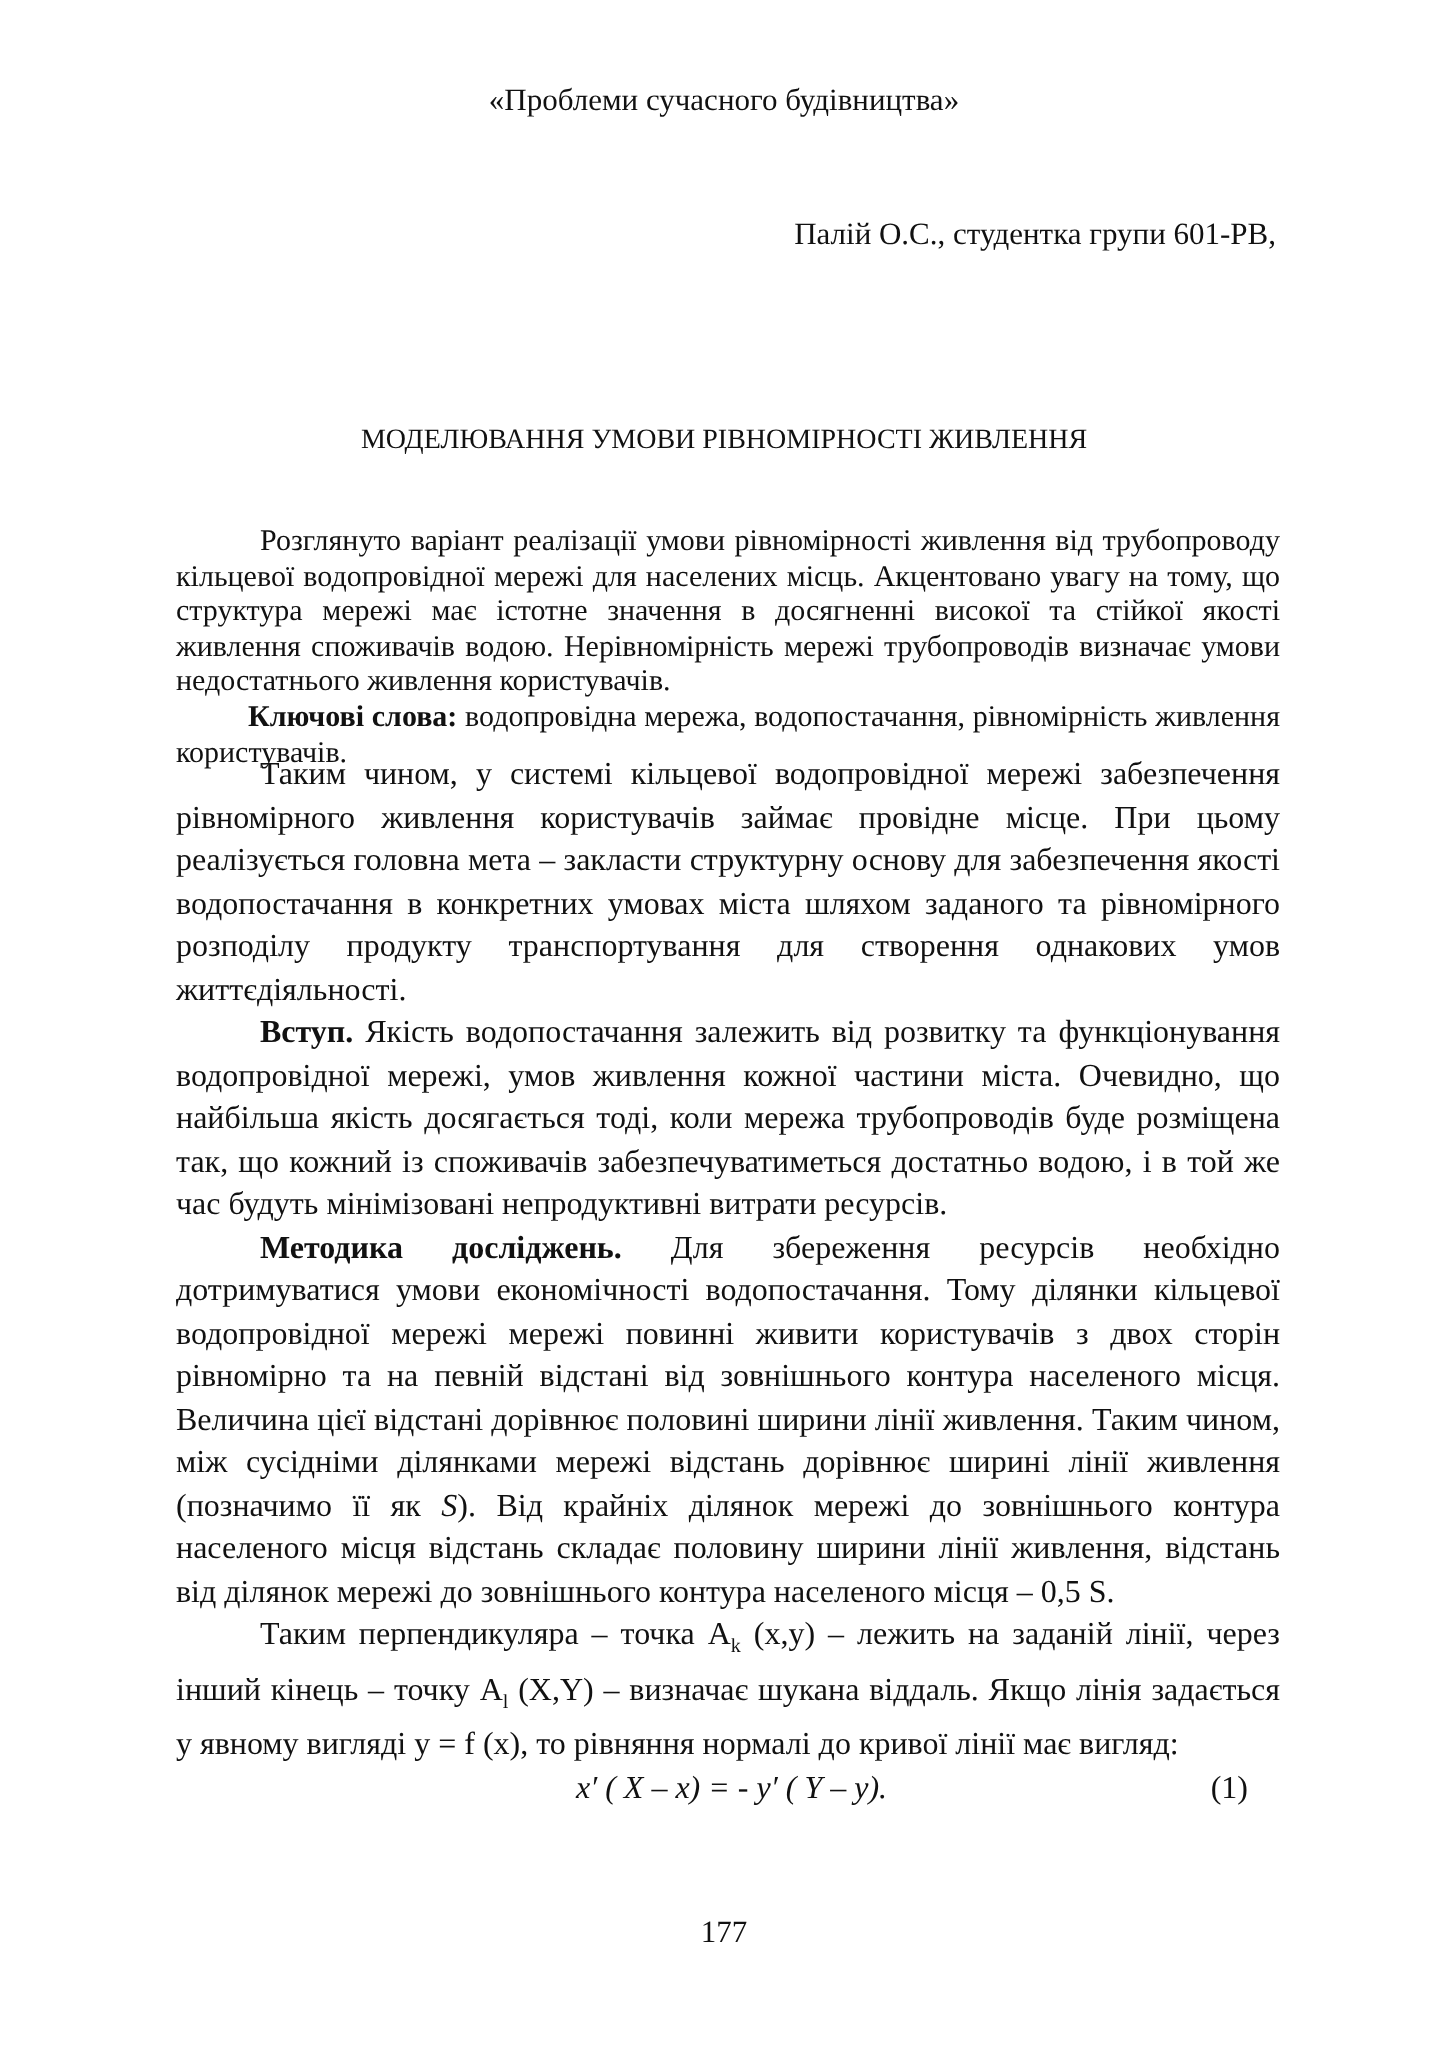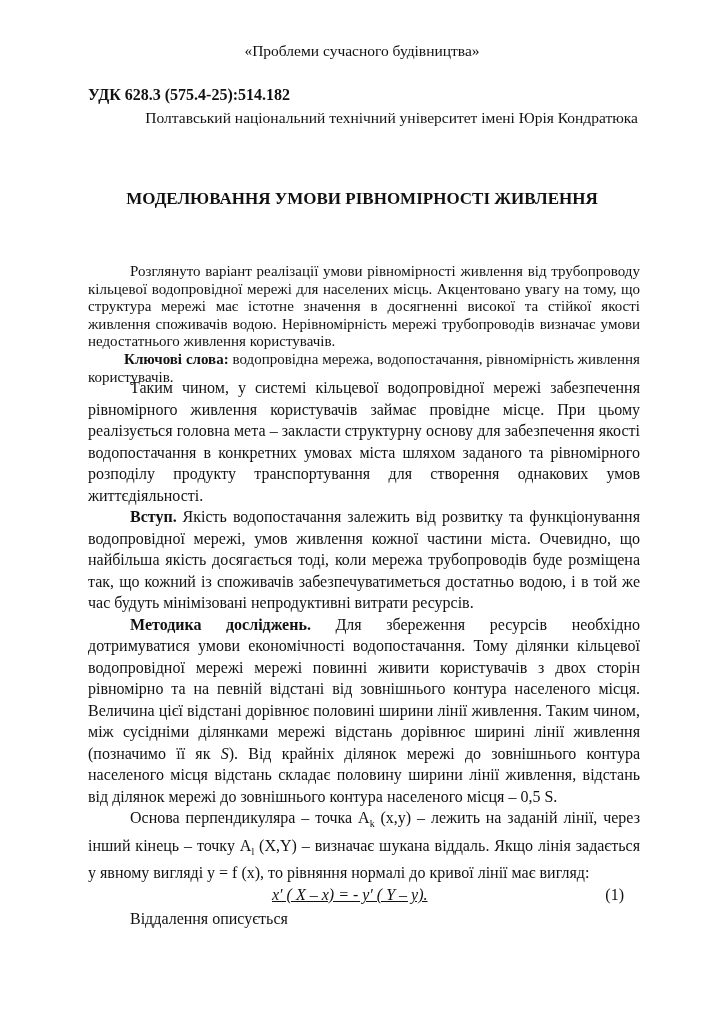--- a/index.html
+++ b/index.html
@@ -4,59 +4,58 @@
   <style>
     html, body { margin: 0; padding: 0; background: #ffffff; }
     body {
       width: 724px; height: 1024px; position: relative; overflow: hidden;
       font-family: "Liberation Serif", serif; color: #111;
     }
     .page { position: absolute; left: 0; top: 0; width: 724px; height: 884px; }
     .running-head { position: absolute; top: 42px; left: 0; width: 724px; text-align: center; font-size: 15.5px; }
     .udc { position: absolute; top: 86px; left: 88px; font-weight: bold; font-size: 16px; }
     .authors { position: absolute; top: 106px; right: 86px; text-align: right; font-size: 15.5px; line-height: 23px; }
-    .title { position: absolute; top: 188px; left: 0; width: 724px; text-align: center; font-weight: bold; font-size: 17px; line-height: 22px; }
+    .title { position: absolute; top: 210px; left: 0; width: 724px; text-align: center; font-weight: normal; font-size: 14px; line-height: 22px; }
     .abstract { position: absolute; top: 263px; left: 88px; width: 552px; font-size: 15px; line-height: 17.6px; text-align: justify; }
     .abstract p { margin: 0; text-indent: 42px; }
     .abstract p.kw { text-indent: 36px; }
     .body { position: absolute; top: 377px; left: 88px; width: 552px; font-size: 16px; line-height: 21.5px; text-align: justify; }
     .body p { margin: 0; text-indent: 42px; }
     .b { font-weight: bold; }
     .i { font-style: italic; }
     .formula { position: relative; height: 24px; text-indent: 0 !important; }
-    .formula .expr { position: absolute; left: 184px; font-style: italic; text-decoration: underline; }
+    .formula .expr { position: absolute; left: 200px; font-style: italic; }
     .formula .num { position: absolute; right: 16px; }
     .page-number { position: absolute; top: 958px; left: 0; width: 724px; text-align: center; font-size: 15.5px; }
     sub { font-size: 10px; }
   </style>
 </head>
 <body>
 
 <div class="page">
   <div class="running-head">«Проблеми сучасного будівництва»</div>
-  <div class="udc">УДК 628.3 (575.4-25):514.182</div>
 
   <div class="authors">
-    <div>Полтавський національний технічний університет імені Юрія Кондратюка</div>
+    <div>Палій О.С., студентка групи 601-РВ,</div>
   </div>
 
   <div class="title">
     <div>МОДЕЛЮВАННЯ УМОВИ РІВНОМІРНОСТІ ЖИВЛЕННЯ</div>
   </div>
 
   <div class="abstract">
     <p>Розглянуто варіант реалізації умови рівномірності живлення від трубопроводу кільцевої водопровідної мережі для населених місць. Акцентовано увагу на тому, що структура мережі має істотне значення в досягненні високої та стійкої якості живлення споживачів водою. Нерівномірність мережі трубопроводів визначає умови недостатнього живлення користувачів.</p>
     <p class="kw"><span class="b">Ключові слова:</span><span> водопровідна мережа, водопостачання, рівномірність живлення користувачів.</span></p>
   </div>
 
   <div class="body">
     <p>Таким чином, у системі кільцевої водопровідної мережі забезпечення рівномірного живлення користувачів займає провідне місце. При цьому реалізується головна мета – закласти структурну основу для забезпечення якості водопостачання в конкретних умовах міста шляхом заданого та рівномірного розподілу продукту транспортування для створення однакових умов життєдіяльності.</p>
     <p><span class="b">Вступ.</span><span> Якість водопостачання залежить від розвитку та функціонування водопровідної мережі, умов живлення кожної частини міста. Очевидно, що найбільша якість досягається тоді, коли мережа трубопроводів буде розміщена так, що кожний із споживачів забезпечуватиметься достатньо водою, і в той же час будуть мінімізовані непродуктивні витрати ресурсів.</span></p>
     <p><span class="b">Методика досліджень.</span><span> Для збереження ресурсів необхідно дотримуватися умови економічності водопостачання. Тому ділянки кільцевої водопровідної мережі мережі повинні живити користувачів з двох сторін рівномірно та на певній відстані від зовнішнього контура населеного місця. Величина цієї відстані дорівнює половині ширини лінії живлення. Таким чином, між сусідніми ділянками мережі відстань дорівнює ширині лінії живлення (позначимо її як </span><span class="i">S</span><span>). Від крайніх ділянок мережі до зовнішнього контура населеного місця відстань складає половину ширини лінії живлення,  відстань від ділянок мережі до зовнішнього контура населеного місця – 0,5 S.</span></p>
-    <p><span>Основа перпендикуляра – точка A</span><sub>k</sub><span> (x,y) – лежить на заданій лінії, через інший кінець – точку A</span><sub>l</sub><span> (X,Y) – визначає шукана віддаль. Якщо лінія задається у явному вигляді y = f (x), то рівняння нормалі до кривої лінії має вигляд:</span></p>
+    <p><span>Таким перпендикуляра – точка A</span><sub>k</sub><span> (x,y) – лежить на заданій лінії, через інший кінець – точку A</span><sub>l</sub><span> (X,Y) – визначає шукана віддаль. Якщо лінія задається у явному вигляді y = f (x), то рівняння нормалі до кривої лінії має вигляд:</span></p>
     <p class="formula">
         <span class="expr">x′ ( X – x)  = - y′ ( Y – y).</span>
         <span class="num">(1)</span>
       </p>
-    <p>Віддалення описується</p>
   </div>
 
+  <div class="page-number">177</div>
 </div>
 
 </body></html>

